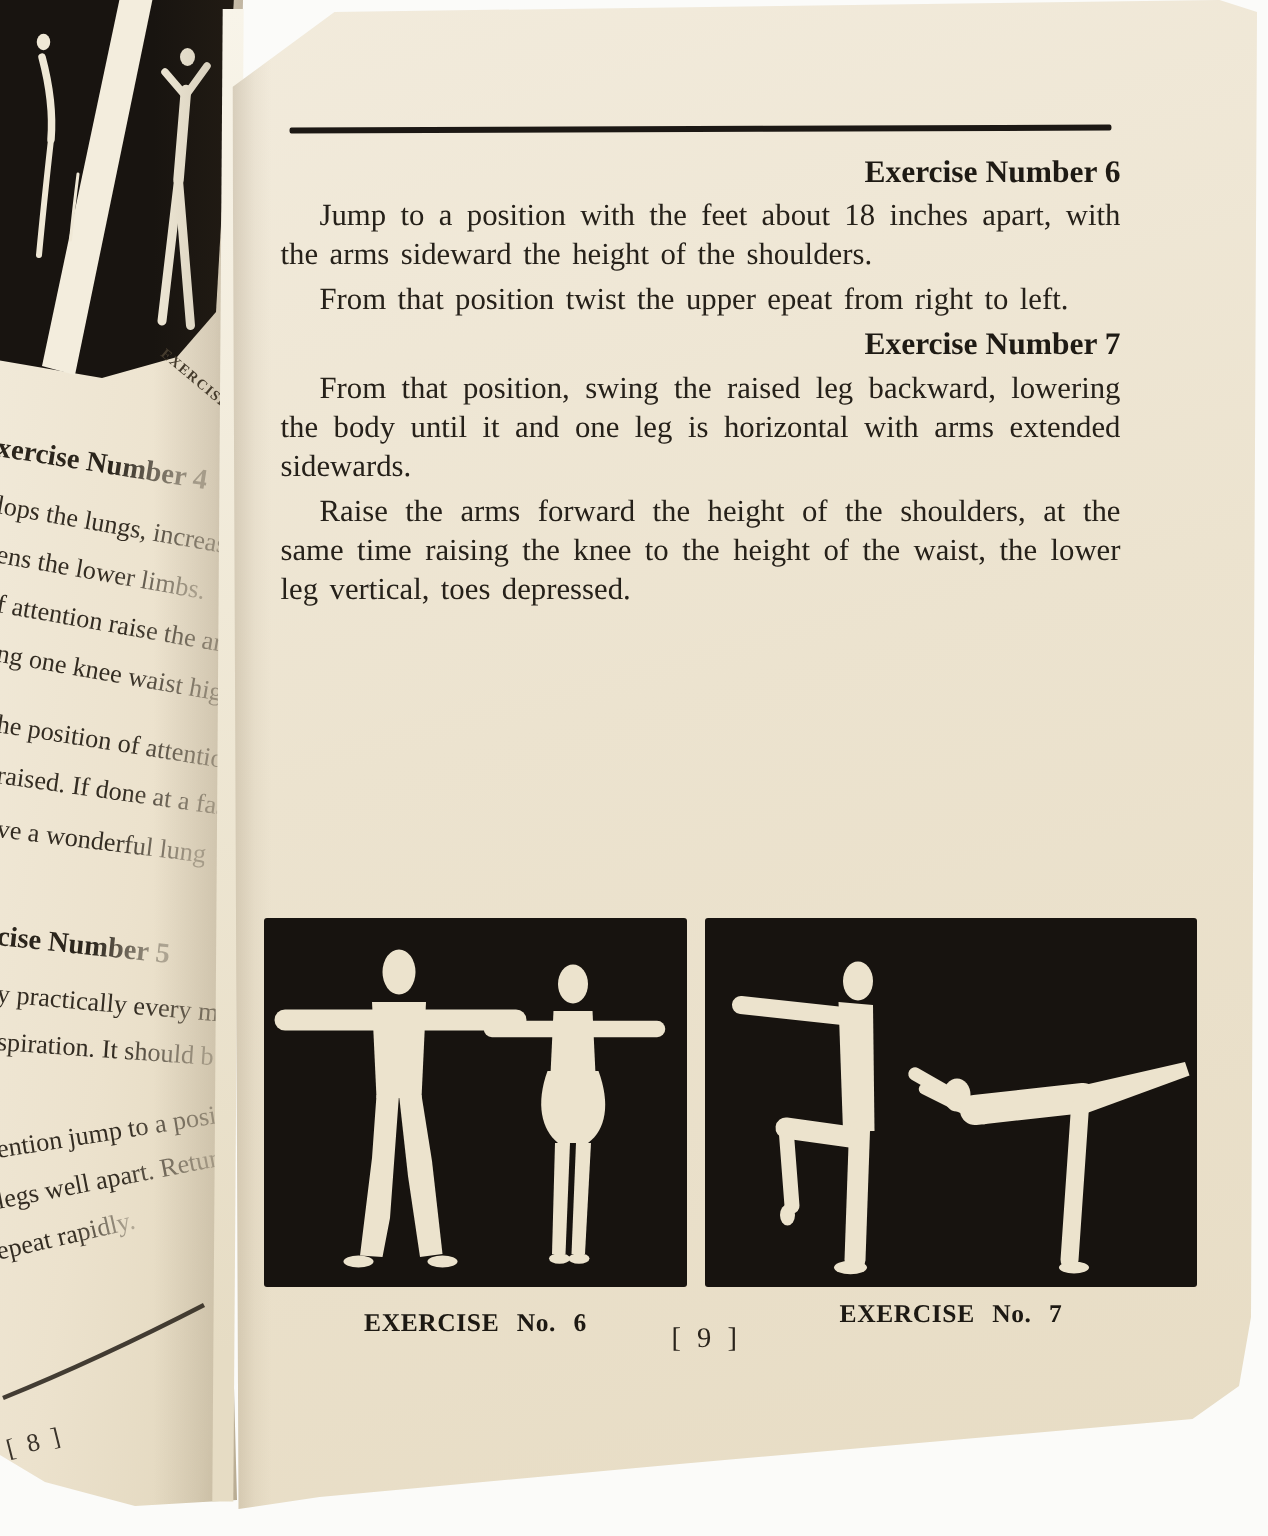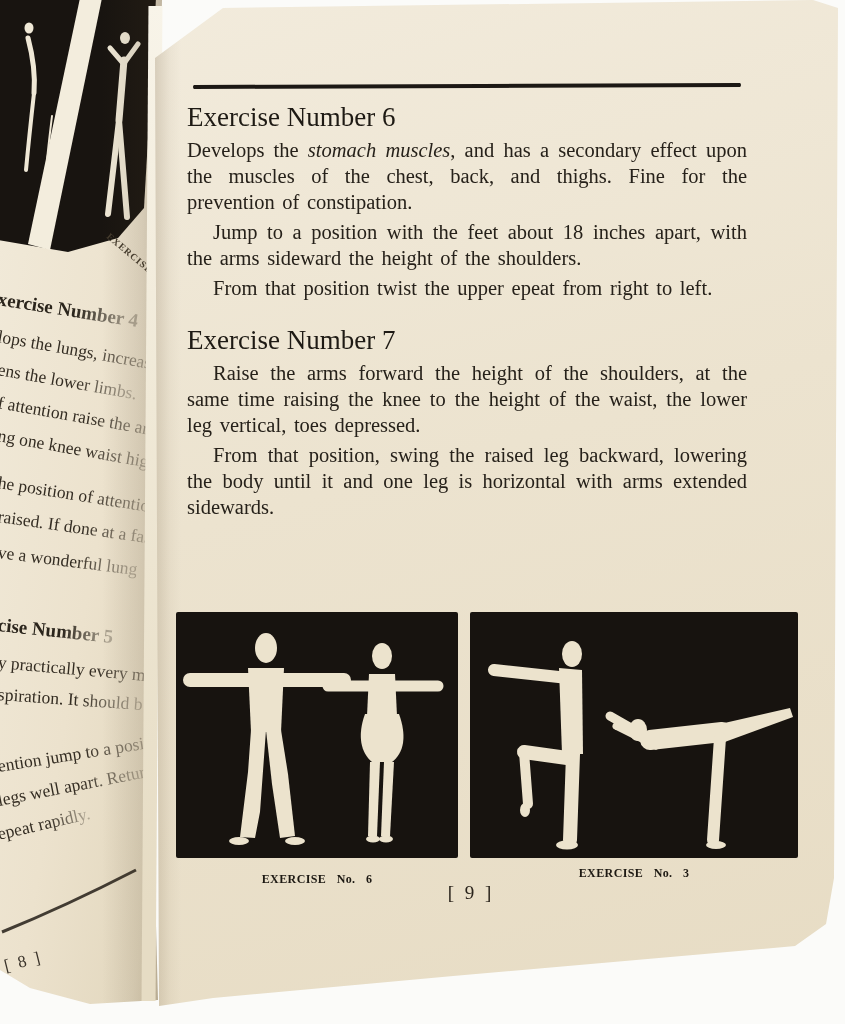--- a/index.html
+++ b/index.html
@@ -47,32 +47,32 @@
   .right-page{position:absolute;left:153px;top:0;width:687px;height:1012px;z-index:3;
     background:linear-gradient(165deg,#f2ebdc 0%,#ece3cf 45%,#e7dcc4 100%);
     clip-path:polygon(2px 58px,70px 8px,660px 0px,685px 8px,681px 878px,673px 924px,642px 946px,300px 976px,60px 998px,6px 1006px);
     filter:drop-shadow(4px 12px 14px rgba(70,60,45,.30));
     color:#26211a;}
   .right-page::before{content:'';position:absolute;left:0;top:0;bottom:0;width:28px;
     background:linear-gradient(90deg,rgba(110,90,60,.22),rgba(110,90,60,.05) 60%,rgba(0,0,0,0));}
   .rp-content{position:absolute;left:34px;top:0;width:560px;}
   .rp-rule{margin:84px auto 0 6px;width:548px;height:4px;background:#1c1814;
     border-radius:2px/3px;transform:rotate(-.2deg);}
-  .rp-h{text-align:left;font-weight:normal;font-size:27px;color:#1e1a14;margin:14px 0 4px;}
-  .rp-h2{margin-top:24px;}
+  .rp-h{text-align:right;font-weight:bold;font-size:21px;color:#1e1a14;margin:14px 0 4px;}
+  .rp-h2{margin-top:4px;}
   .rp-p{font-size:20.5px;line-height:26px;text-align:justify;margin:4px 0 0;word-spacing:2.5px;}
   .indent{text-indent:26px;}
   .ital{font-style:italic;}
 
   .rp-art{position:absolute;left:23px;top:612px;width:622px;height:246px;display:flex;gap:12px;}
   .panel{background:#17130f;border-radius:2px;overflow:hidden;}
   .panel-left{width:282px;height:246px;}
   .panel-right{width:328px;height:246px;}
 
-  .rp-caption{position:absolute;font-weight:bold;font-size:12px;color:#1d1913;
+  .rp-caption{position:absolute;font-weight:bold;font-size:17px;color:#1d1913;
     text-align:center;word-spacing:7px;letter-spacing:.4px;}
   .cap-6{left:23px;width:282px;top:872px;}
   .cap-7{left:317px;width:328px;top:866px;}
   .rp-pagenum{position:absolute;left:273px;width:90px;top:882px;text-align:center;
     font-size:19px;color:#29231b;letter-spacing:3px;}
 </style>
 </head>
 <body>
 
 <div class="canvas">
@@ -126,29 +126,28 @@
   </div>
 
   <div class="page-edge"></div>
 
   <div class="right-page">
     <div class="rp-content">
       <div class="rp-rule"></div>
 
       <div class="rp-h">Exercise Number 6</div>
 
-      <p class="rp-p"><span>Develops the </span><span class="ital">stomach muscles</span><span>, and has a secondary effect upon the muscles of the chest, back, and thighs.  Fine for the prevention of constipation.</span></p>
 
       <p class="rp-p indent">Jump to a position with the feet about 18 inches apart, with the arms sideward the height of the shoulders.</p>
       <p class="rp-p indent">From that position twist the upper epeat from right to left.</p>
 
       <div class="rp-h rp-h2">Exercise Number 7</div>
 
+      <p class="rp-p indent">From that position, swing the raised leg backward, lowering the body until it and one leg is horizontal with arms extended sidewards.</p>
       <p class="rp-p indent">Raise the arms forward the height of the shoulders, at the same time raising the knee to the height of the waist, the lower leg vertical, toes depressed.</p>
-      <p class="rp-p indent">From that position, swing the raised leg backward, lowering the body until it and one leg is horizontal with arms extended sidewards.</p>
     </div>
 
     <div class="rp-art">
       <div class="panel panel-left">
         <svg width="282" height="246" viewBox="0 0 282 246">
 
           <g fill="#ece3cd" stroke="#ece3cd">
             <ellipse cx="90" cy="36" rx="11" ry="15" stroke="none"></ellipse>
             <line x1="14" y1="68" x2="168" y2="68" stroke-width="14" stroke-linecap="round"></line>
             <polygon points="72,56 108,56 105,120 75,120" stroke="none"></polygon>
@@ -191,17 +190,17 @@
             <line x1="180" y1="128" x2="252" y2="120" stroke-width="20" stroke-linecap="round"></line>
             <polygon points="250,112 320,96 323,105 252,131" stroke="none"></polygon>
             <line x1="250" y1="126" x2="243" y2="228" stroke-width="12" stroke-linecap="round"></line>
             <ellipse cx="246" cy="233" rx="10" ry="4" stroke="none"></ellipse>
           </g>
         </svg>
       </div>
     </div>
 
     <div class="rp-caption cap-6">EXERCISE No. 6</div>
-    <div class="rp-caption cap-7">EXERCISE No. 3</div>
+    <div class="rp-caption cap-7">EXERCISE No. 7</div>
     <div class="rp-pagenum">[ 9 ]</div>
   </div>
 
 </div>
 
 </body></html>

